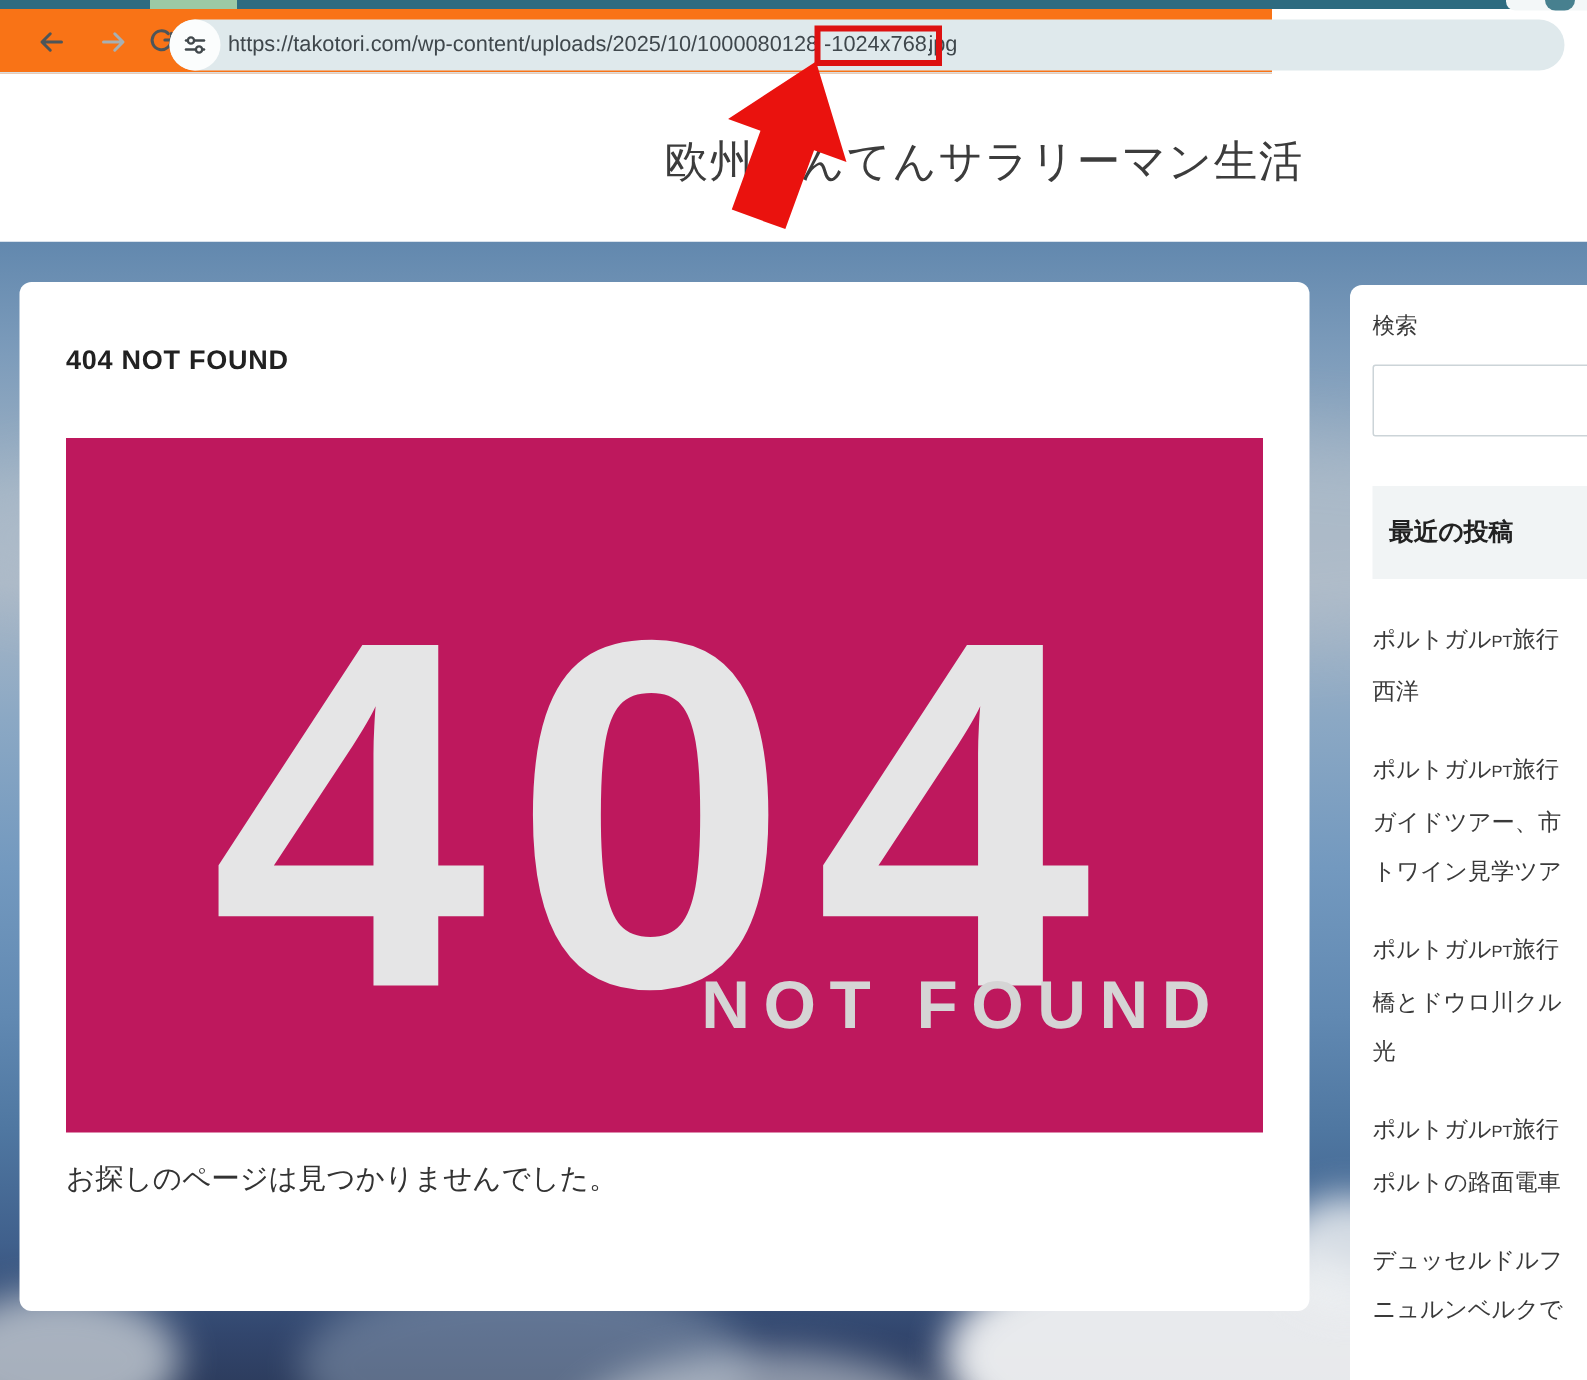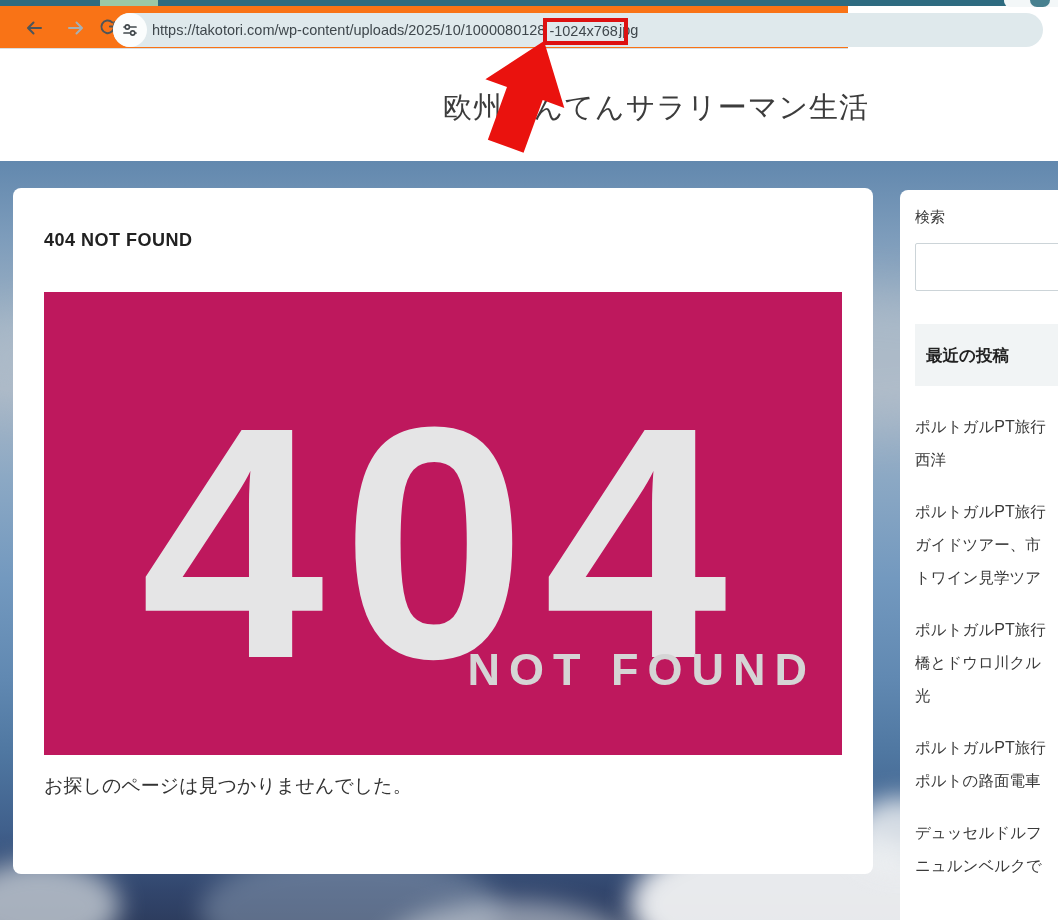--- a/index.html
+++ b/index.html
@@ -48,21 +48,21 @@
   .msg{position:absolute;left:31px;top:585px;font-size:19px;color:#333;}
   
   .sidebar{position:absolute;left:900px;top:190px;width:380px;height:760px;background:#fff;border-radius:8px 0 0 0;z-index:3;}
   .sb-inner{padding:18px 0 0 15px;}
   .search-label{font-size:15px;color:#3a3a3a;}
   .search-input{display:block;margin-top:16px;width:352px;height:44px;border:1px solid #ccd4d8;border-radius:2px;background:#fff;box-sizing:content-box;}
   .recent-head{margin-top:33px;width:354px;height:62px;line-height:62px;background:#f1f4f5;padding-left:11px;font-size:16.5px;font-weight:bold;color:#222;}
   .posts{margin-top:24px;}
   .post-item{margin-bottom:19px;cursor:pointer;}
   .post-line{font-size:15.5px;color:#3a3a3a;line-height:33px;white-space:nowrap;}
-  .post-line .sc{font-size:16px;letter-spacing:0;}
+  .post-line .sc{font-size:11px;letter-spacing:0;}
   
   .annot-arrow{position:absolute;left:0;top:0;z-index:25;pointer-events:none;}
 </style>
 </head>
 <body>
 
 <div class="sky">
   <div class="cloud c5"></div>
   <div class="cloud c6"></div>
   <div class="cloud c1"></div>

